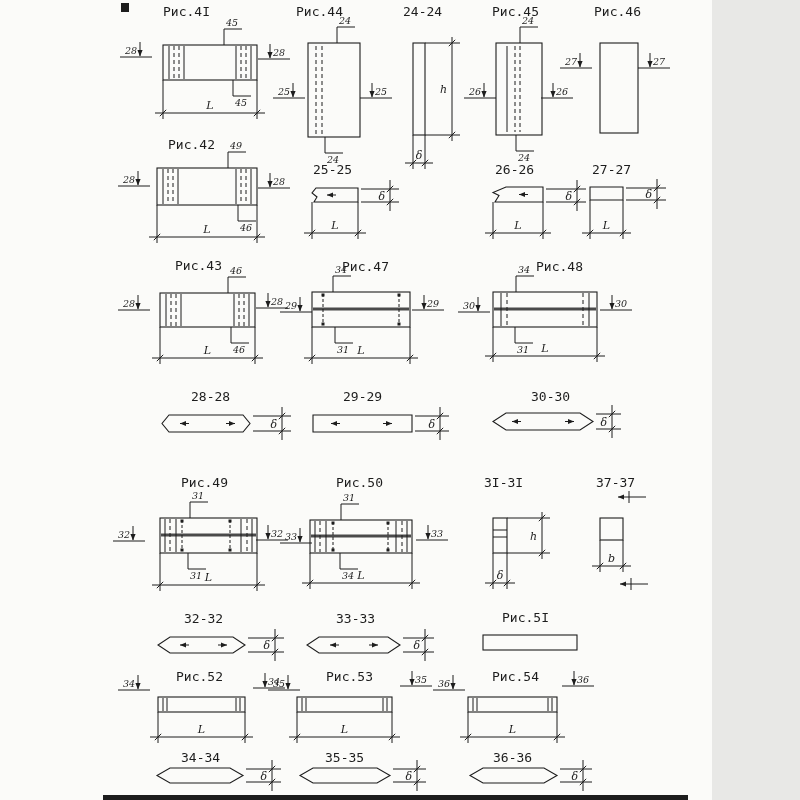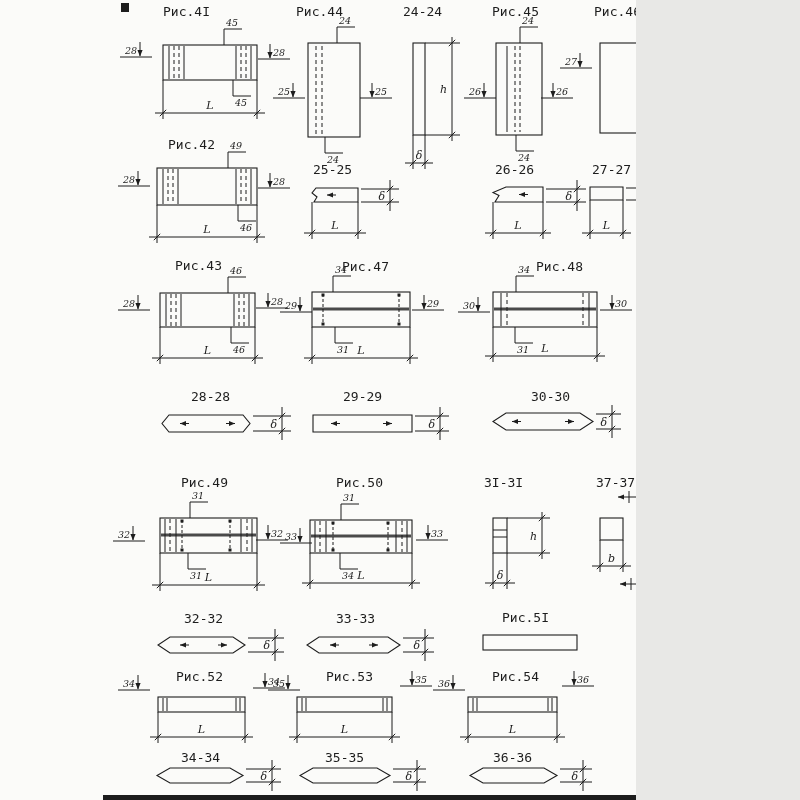--- a/index.html
+++ b/index.html
@@ -1,16 +1,16 @@
 <!DOCTYPE html>
 <html><head>
 <meta charset="utf-8">
 <style>
   html,body{margin:0;padding:0;background:#e8e8e6;}
-  #page{position:relative;width:636px;height:800px;background:#fbfbf9;overflow:hidden;
+  #page{position:relative;width:712px;height:800px;background:#fbfbf9;overflow:hidden;
         font-family:"DejaVu Sans Mono", monospace;}
   svg text{user-select:none;}
   .t-title{font-family:"DejaVu Sans Mono","Liberation Mono",monospace;font-size:13px;font-weight:500;fill:#1d1d1d;}
   .t-flag{font-family:"DejaVu Serif","Liberation Serif",serif;font-style:italic;font-size:9.5px;fill:#1d1d1d;}
   .t-dim{font-family:"DejaVu Serif","Liberation Serif",serif;font-style:italic;font-size:11px;fill:#1d1d1d;}
 </style>
 </head>
 <body>
 
 <div id="page">

